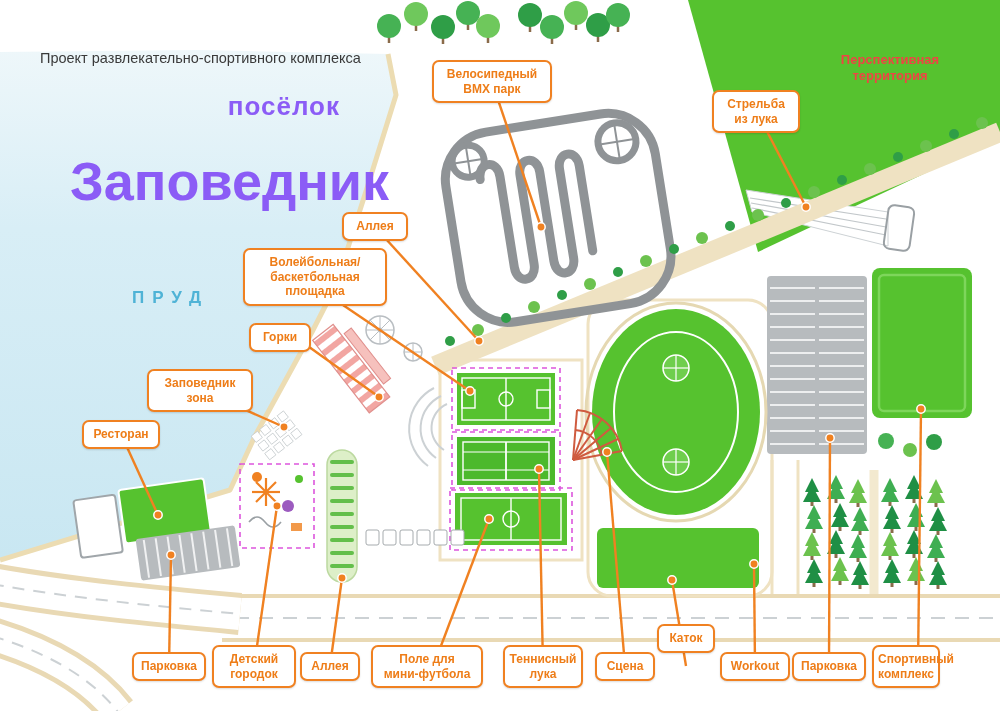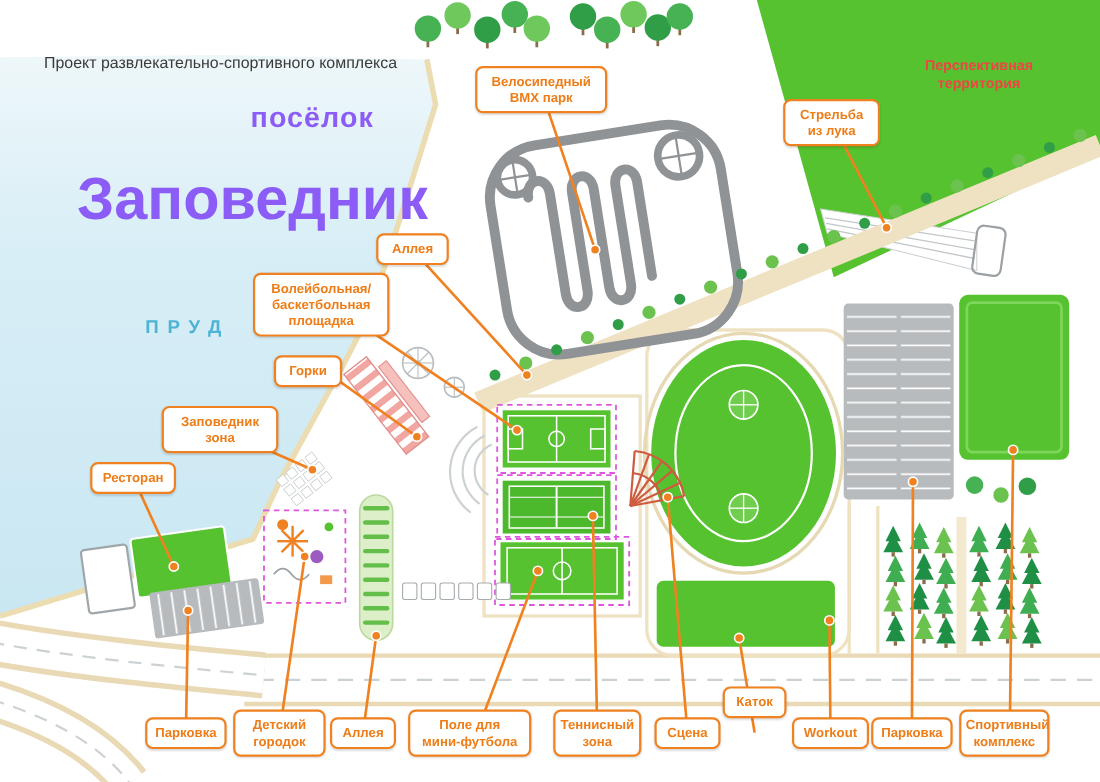--- a/index.html
+++ b/index.html
@@ -405,35 +405,35 @@
 <div class="ov" id="pond-label">ПРУД</div>
 
 <div class="ov" id="perspective-label">Перспективная
 территория</div>
 
 <div class="callout" style="left:432px;top:60px;width:120px">Велосипедный
 BMX парк</div>
 <div class="callout" style="left:712px;top:90px;width:88px">Стрельба
 из лука</div>
 <div class="callout" style="left:342px;top:212px;width:66px">Аллея</div>
-<div class="callout" style="left:230px;top:248px;width:124px">Волейбольная/
+<div class="callout" style="left:243px;top:248px;width:144px">Волейбольная/
 баскетбольная
 площадка</div>
 <div class="callout" style="left:249px;top:323px;width:62px">Горки</div>
 <div class="callout" style="left:147px;top:369px;width:106px">Заповедник
 зона</div>
 <div class="callout" style="left:82px;top:420px;width:78px">Ресторан</div>
 <div class="callout" style="left:132px;top:652px;width:74px">Парковка</div>
 <div class="callout" style="left:212px;top:645px;width:84px">Детский
 городок</div>
 <div class="callout" style="left:300px;top:652px;width:60px">Аллея</div>
 <div class="callout" style="left:371px;top:645px;width:112px">Поле для
 мини-футбола</div>
 <div class="callout" style="left:503px;top:645px;width:80px">Теннисный
-зона</div>
+лука</div>
 <div class="callout" style="left:595px;top:652px;width:60px">Сцена</div>
 <div class="callout" style="left:657px;top:624px;width:58px">Каток</div>
 <div class="callout" style="left:720px;top:652px;width:70px">Workout</div>
 <div class="callout" style="left:792px;top:652px;width:74px">Парковка</div>
-<div class="callout" style="left:872px;top:645px;width:82px">Спортивный
+<div class="callout" style="left:872px;top:645px;width:68px">Спортивный
 комплекс</div>
 
 </div>
 
 </body></html>

